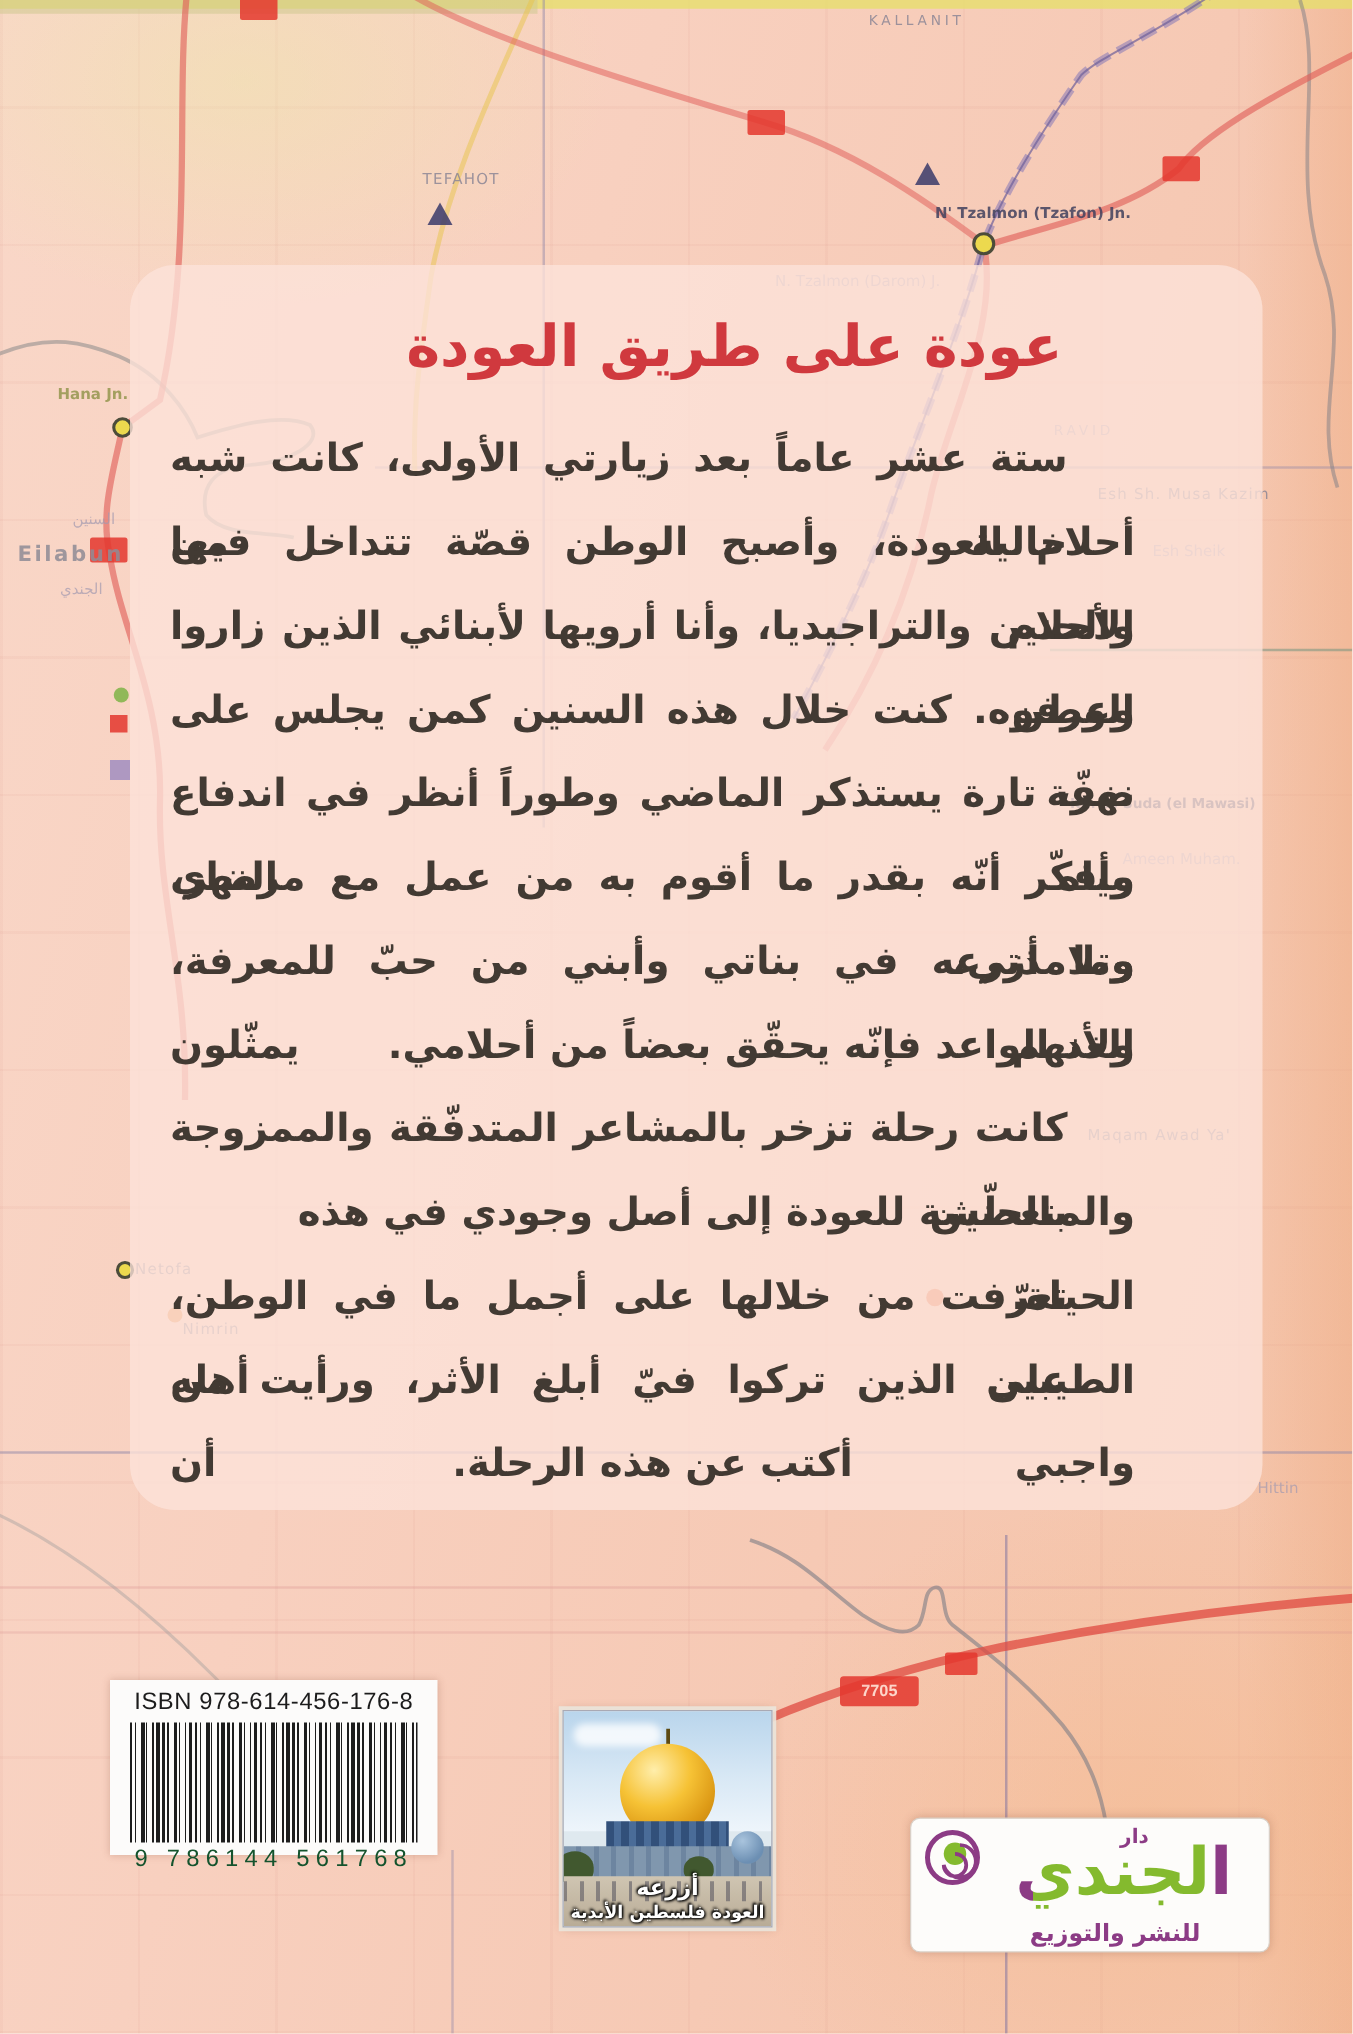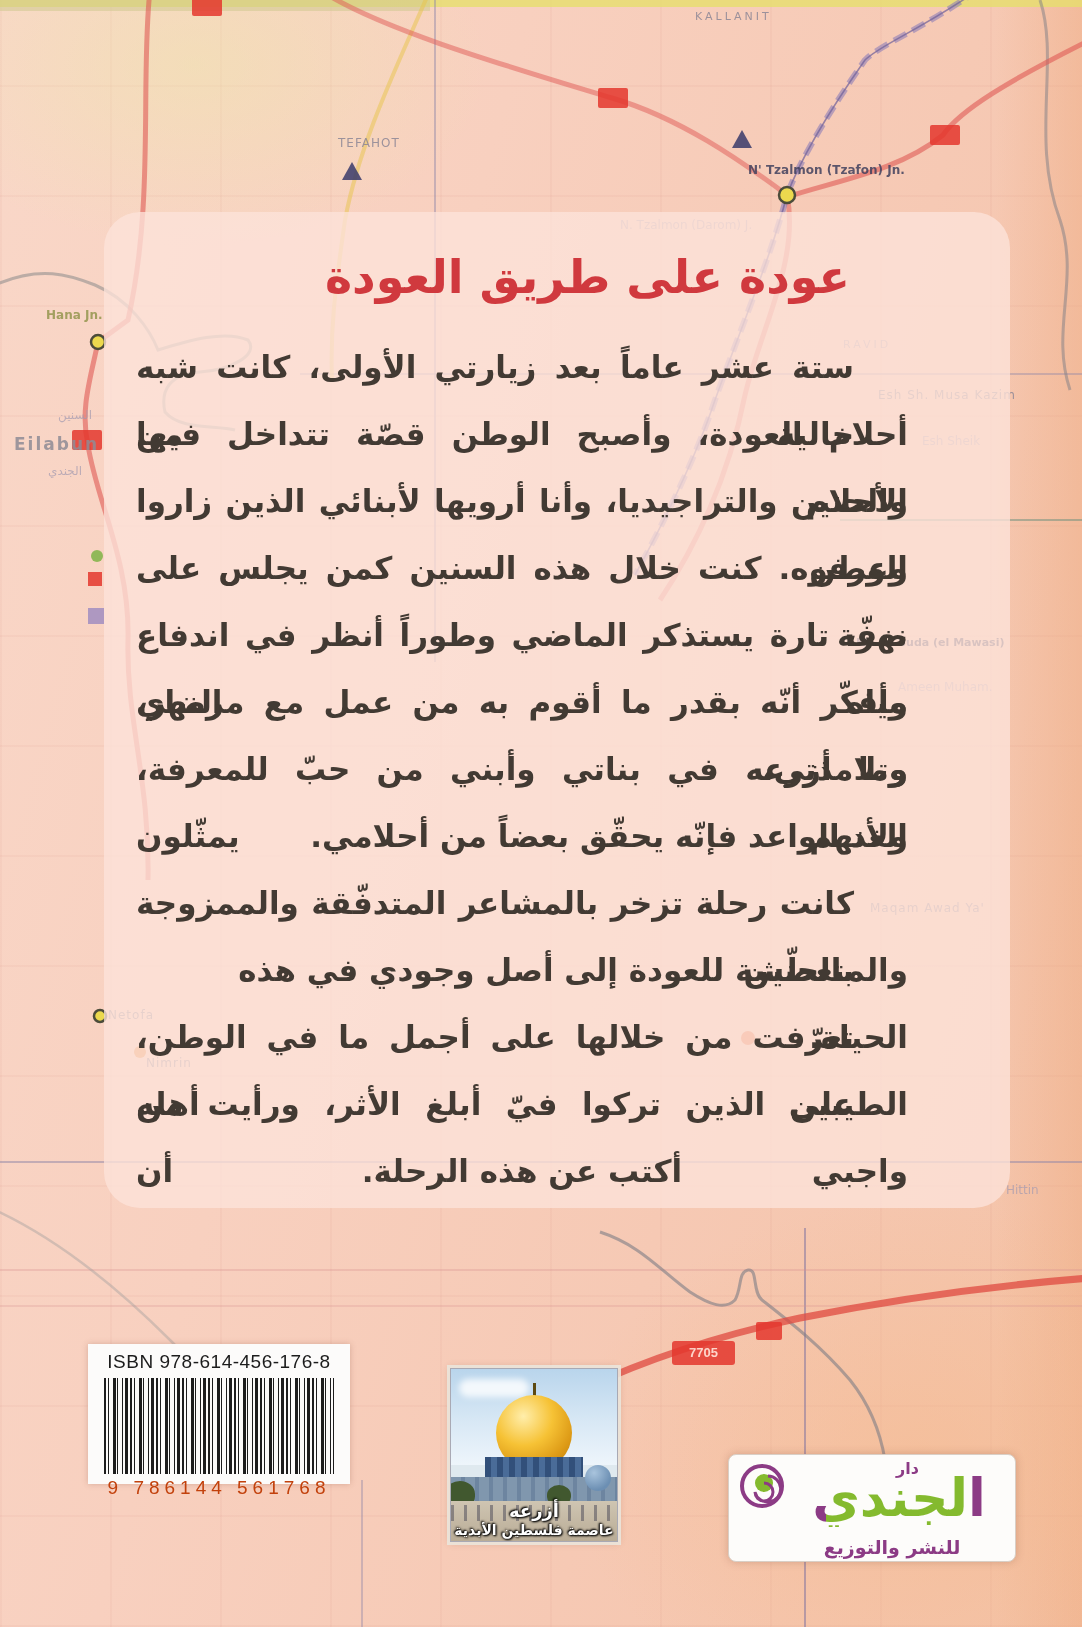--- a/index.html
+++ b/index.html
@@ -48,21 +48,21 @@
   
   .barcode{position:absolute; left:88px; top:1344px; width:262px; height:140px;
     background:#fcfbfa; box-shadow:0 0 6px rgba(120,60,40,.25);
     font-family:"Liberation Sans", sans-serif; text-align:center;}
   .isbn{font-size:19px; color:#1c1c1c; margin-top:7px; letter-spacing:.5px;}
   .bars{width:230px; height:96px; margin:5px auto 0;
     background:repeating-linear-gradient(90deg,
       #1d1d1d 0 2px, #fcfbfa 2px 4px, #1d1d1d 4px 5px, #fcfbfa 5px 9px,
       #1d1d1d 9px 12px, #fcfbfa 12px 13px, #1d1d1d 13px 14px, #fcfbfa 14px 18px,
       #1d1d1d 18px 19px, #fcfbfa 19px 21px, #1d1d1d 21px 24px, #fcfbfa 24px 26px);}
-  .bcdigits{font-size:19px; color:#c2410c; letter-spacing:5px; margin-top:3px;}
+  .bcdigits{font-size:19px; color:#14532d; letter-spacing:5px; margin-top:3px;}
   
   .jeru{position:absolute; left:450px; top:1368px; width:166px; height:172px;
     background:#dfe9ef; border:1px solid #a9a9b4;
     box-shadow:0 0 0 3px rgba(235,230,219,.9), 0 0 8px rgba(120,60,40,.3); overflow:hidden;}
   .jz-sky{position:absolute; inset:0; height:96px;
     background:linear-gradient(180deg,#b9d5ec 0%,#d8e8f5 55%,#eef5fb 100%);}
   .jz-cloud{position:absolute; left:8px; top:10px; width:70px; height:18px; border-radius:10px;
     background:rgba(255,255,255,.8); filter:blur(3px);}
   .jz-finial{position:absolute; left:82px; top:14px; width:3px; height:16px; background:#5d4a12;}
   .jz-dome{position:absolute; left:45px; top:26px; width:76px; height:76px; border-radius:50%;
@@ -219,21 +219,21 @@
     <div class="jz-dome"></div>
     <div class="jz-drum"></div>
     <div class="jz-base"></div>
     <div class="jz-tree1"></div>
     <div class="jz-tree2"></div>
     <div class="jz-bluedome"></div>
     <div class="jz-wall"></div>
     <div class="jz-arcade"></div>
     <div class="jz-cap">
       <div class="l1">أزرعه</div>
-      <div class="l2">عاصمة فلسطين الأبدية</div>
+      <div class="l2">العودة فلسطين الأبدية</div>
     </div>
   </div>
 
   <div class="pub">
     <svg class="pub-swirl" width="46" height="46" viewBox="0 0 46 46">
       <circle cx="23" cy="23" r="20" fill="none" stroke="#8c3b85" stroke-width="4"></circle>
       <circle cx="25" cy="20" r="9" fill="#84ba2e"></circle>
       <path d="M25,20 a9,9 0 1,1 -9,9 a13,13 0 1,0 13,-16" fill="none" stroke="#8c3b85" stroke-width="3"></path>
     </svg>
     <span class="pub-dar">دار</span>

